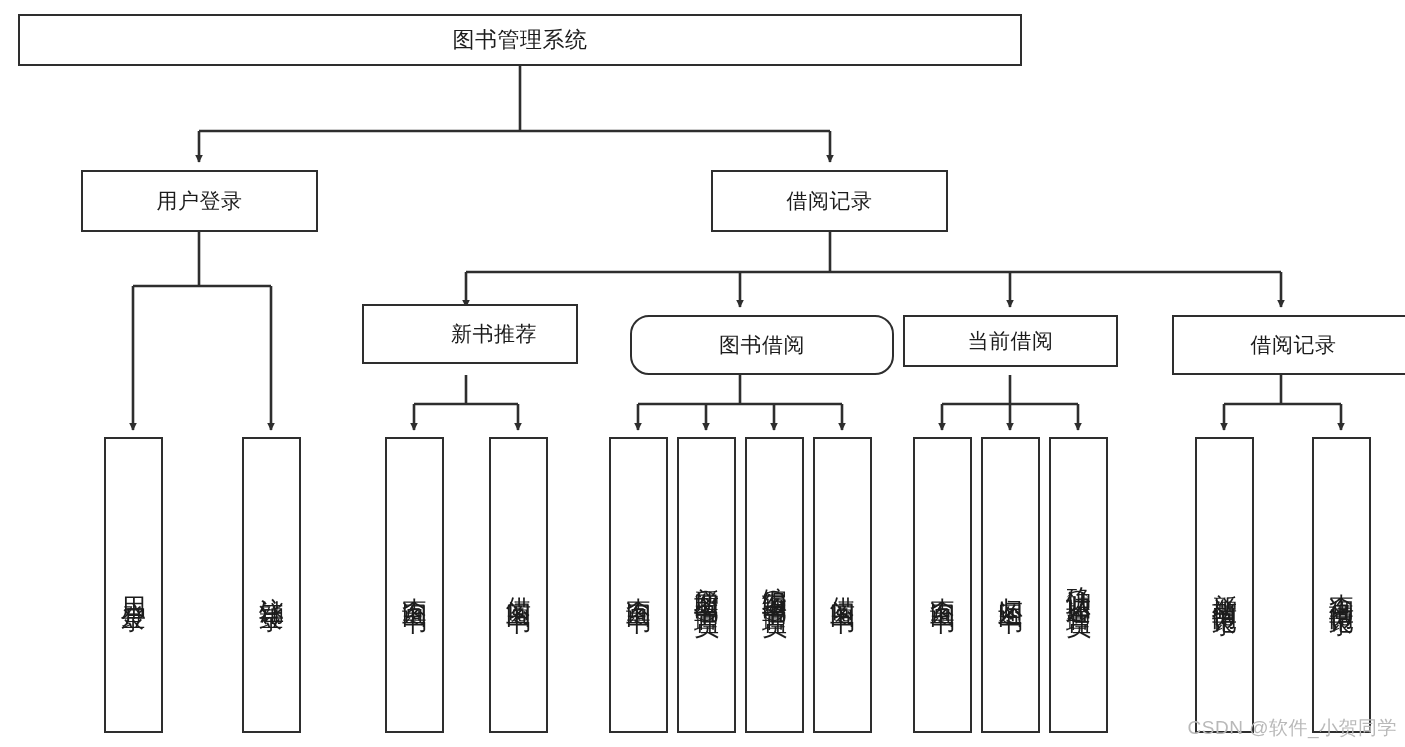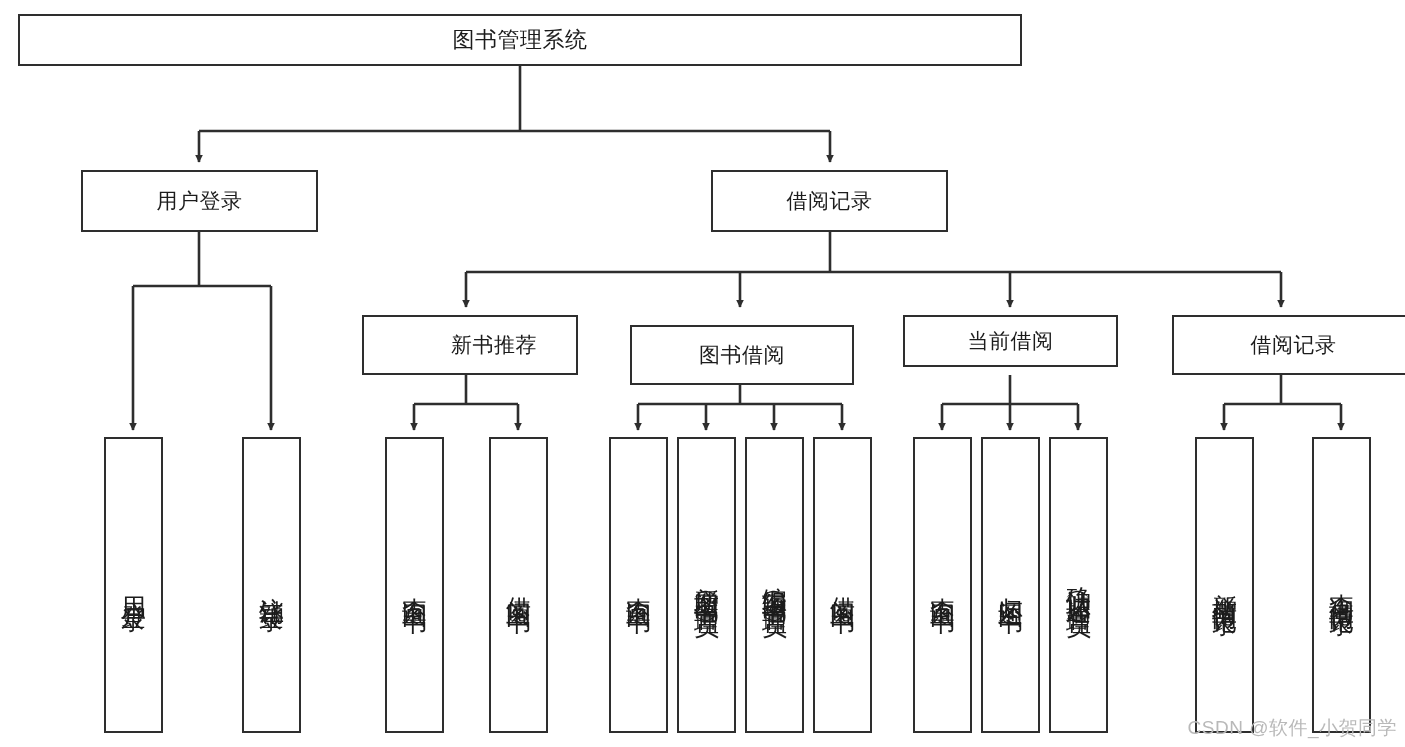--- a/index.html
+++ b/index.html
@@ -132,24 +132,24 @@
     <span class="label">图书管理系统</span>
   </div>
 
   <div class="node horiz" style="left:81px; top:170px; width:237px; height:62px;">
     <span class="label">用户登录</span>
   </div>
   <div class="node horiz" style="left:711px; top:170px; width:237px; height:62px;">
     <span class="label">借阅记录</span>
   </div>
 
-  <div class="node horiz" style="left:362px; top:315px; width:216px; height:60px;padding-left:48px;">
+  <div class="node horiz" style="left:362px; top:304px; width:216px; height:60px;padding-left:48px;">
     <span class="label">新书推荐</span>
   </div>
-  <div class="node horiz" style="left:630px; top:325px; width:224px; height:60px;">
+  <div class="node horiz" style="left:630px; top:315px; width:264px; height:60px;border-radius:19px;">
     <span class="label">图书借阅</span>
   </div>
   <div class="node horiz" style="left:903px; top:315px; width:215px; height:52px;">
     <span class="label">当前借阅</span>
   </div>
   <div class="node horiz" style="left:1172px; top:315px; width:243px; height:60px;">
     <span class="label">借阅记录</span>
   </div>
 
   <div class="node vert" style="left:104px; top:437px; width:59px; height:296px;">

